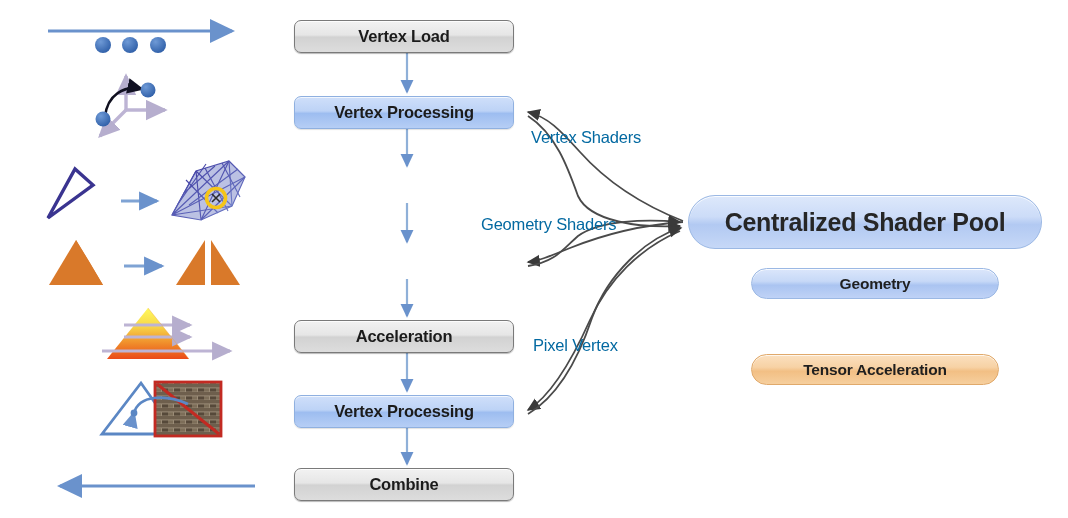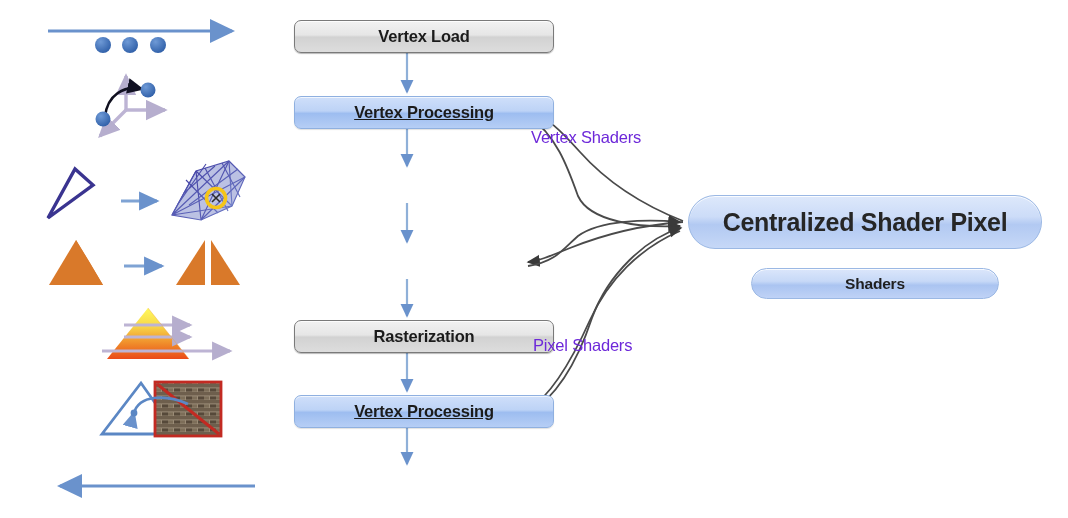--- a/index.html
+++ b/index.html
@@ -18,42 +18,41 @@
     position: absolute;
     left: 0; top: 0;
     width: 1068px;
     height: 518px;
   }
 
   
   .pbox {
     position: absolute;
     left: 294px;
-    width: 260px;
+    width: 220px;
     height: 33px;
     border-radius: 7px;
     display: flex;
     align-items: center;
     justify-content: center;
     font-size: 16.5px;
     font-weight: bold;
     color: #1b1b1b;
     letter-spacing: -0.2px;
     box-sizing: border-box;
   }
   .pbox.gray {
     background: linear-gradient(to bottom, #f2f2f2 0%, #e6e6e6 45%, #d2d2d2 52%, #dddddd 100%);
     border: 1px solid #7a7a7a;
     box-shadow: 0 1px 1px rgba(0,0,0,0.28), inset 0 1px 0 rgba(255,255,255,0.85);
   }
   .pbox.blue {
     background: linear-gradient(to bottom, #cfdffa 0%, #bdd3f6 45%, #9dbdf0 53%, #b6cef5 100%);
     border: 1px solid #8fb0e0;
     box-shadow: 0 1px 1px rgba(0,0,0,0.12), inset 0 1px 0 rgba(255,255,255,0.7);
-    text-decoration: underline;
   }
 
   
   #pool-title {
     position: absolute;
     left: 688px;
     top: 195px;
     width: 354px;
     height: 54px;
     border-radius: 27px;
@@ -92,21 +91,21 @@
   .pill.orange {
     background: linear-gradient(to bottom, #fbe0bf 0%, #f7d2a5 42%, #f2bf84 56%, #f6cf9e 100%);
     border: 1px solid #e0a96b;
     box-shadow: inset 0 1px 0 rgba(255,255,255,0.7);
   }
 
   
   .curve-label {
     position: absolute;
     font-size: 16.5px;
-    color: #6d28d9;
+    color: #0369a1;
     white-space: nowrap;
     letter-spacing: -0.2px;
   }
 
   svg.layer {
     position: absolute;
     left: 0; top: 0;
     width: 1068px;
     height: 518px;
     pointer-events: none;
@@ -234,30 +233,37 @@
     </g>
   </svg>
 
   <div class="pbox gray" style="top:20px">
       <span>Vertex Load</span>
     </div>
   <div class="pbox blue" style="top:96px">
       <span>Vertex Processing</span>
     </div>
   <div class="pbox gray" style="top:320px">
-      <span>Rasterization</span>
+      <span>Acceleration</span>
     </div>
   <div class="pbox blue" style="top:395px">
       <span>Vertex Processing</span>
     </div>
+  <div class="pbox gray" style="top:468px">
+      <span>Combine</span>
+    </div>
 
   <div class="curve-label" style="left:531px; top:128px">Vertex Shaders</div>
-  <div class="curve-label" style="left:533px; top:336px">Pixel Shaders</div>
+  <div class="curve-label" style="left:481px; top:215px">Geometry Shaders</div>
+  <div class="curve-label" style="left:533px; top:336px">Pixel Vertex</div>
 
   <div id="pool-title">
-    <span>Centralized Shader Pixel</span>
+    <span>Centralized Shader Pool</span>
   </div>
 
   <div class="pill blue" style="top:268px">
-      <span>Shaders</span>
+      <span>Geometry</span>
+    </div>
+  <div class="pill orange" style="top:354px">
+      <span>Tensor Acceleration</span>
     </div>
 
 </div>
 
 </body></html>

